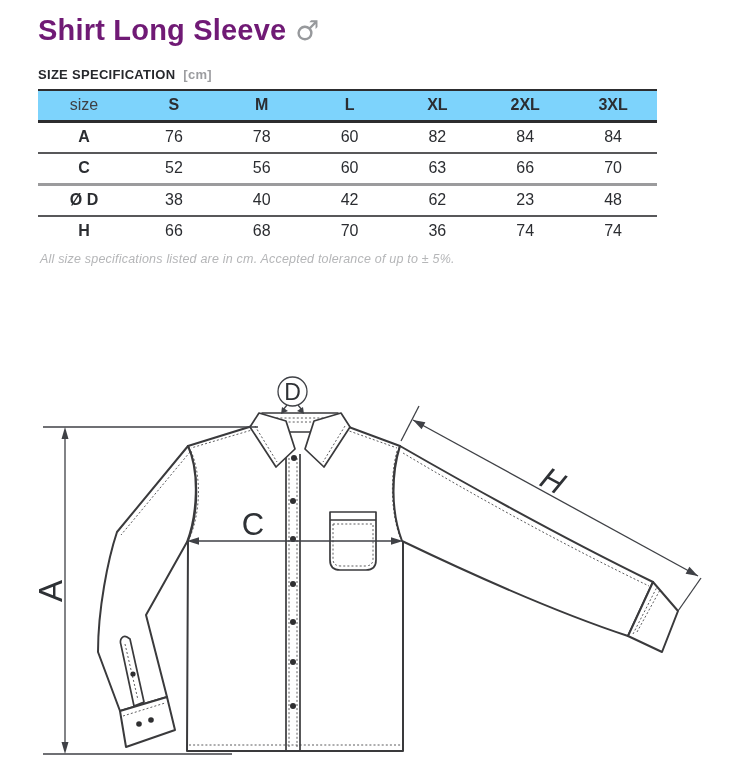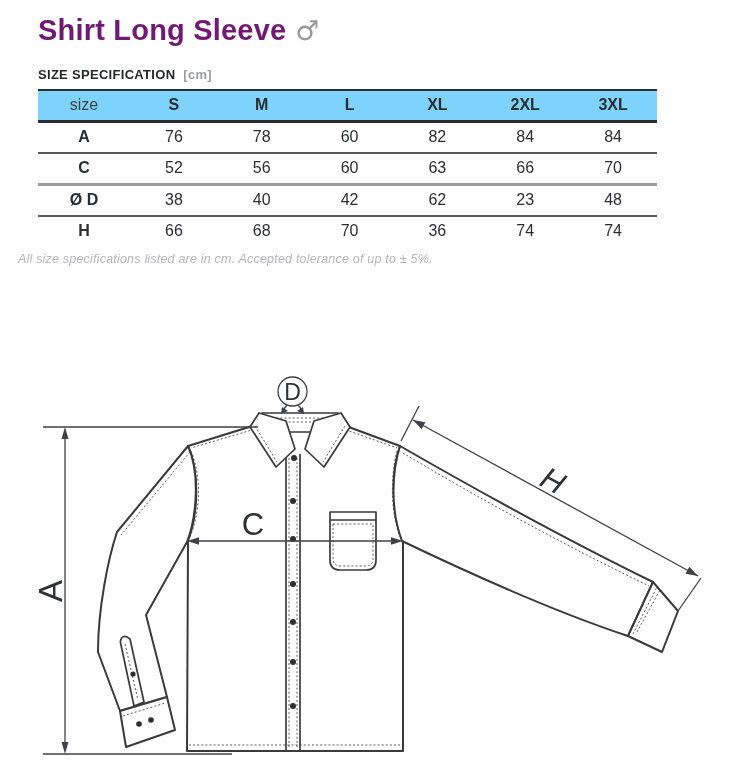--- a/index.html
+++ b/index.html
@@ -24,21 +24,21 @@
   table.spec thead tr { background:#7dd3fc; }
   table.spec thead tr { border-top:2px solid #2d2d2f; border-bottom:3px solid #2d2d2f; }
   table.spec th, table.spec td { text-align:center; font-size:16px; color:#2b2d31; }
   table.spec th { padding:5px 0 6px; font-weight:bold; }
   table.spec th.size-h { font-weight:normal; color:#3f4145; font-size:16px; }
   table.spec td { padding:5px 0 6px; }
   table.spec td.rowlabel { font-weight:bold; }
   table.spec tbody tr.sep-thin  { border-bottom:2px solid #58585a; }
   table.spec tbody tr.sep-thick { border-bottom:3px solid #9b9b9d; }
 
-  .footnote { margin:6px 0 0 18px; font-size:12.5px; font-style:italic; color:#b5b6b8; letter-spacing:0.2px; }
+  .footnote { margin:6px 0 0 40px; font-size:12.5px; font-style:italic; color:#b5b6b8; letter-spacing:0.2px; }
 
   
   svg.diagram { position:absolute; top:270px; left:0; }
   .g    { fill:#ffffff; stroke:#3a3a3c; stroke-width:2; stroke-linejoin:round; stroke-linecap:round; }
   .thin { fill:#ffffff; stroke:#3a3a3c; stroke-width:1.7; stroke-linejoin:round; }
   .ln   { fill:none; stroke:#3a3a3c; stroke-width:1.7; }
   .dash { fill:none; stroke:#4a4a4c; stroke-width:0.9; stroke-dasharray:2 2.1; }
   .dim  { fill:none; stroke:#3f4146; stroke-width:1.3; }
   .dimf { fill:#3f4146; stroke:none; }
   .btn  { fill:#2f2f31; stroke:none; }

